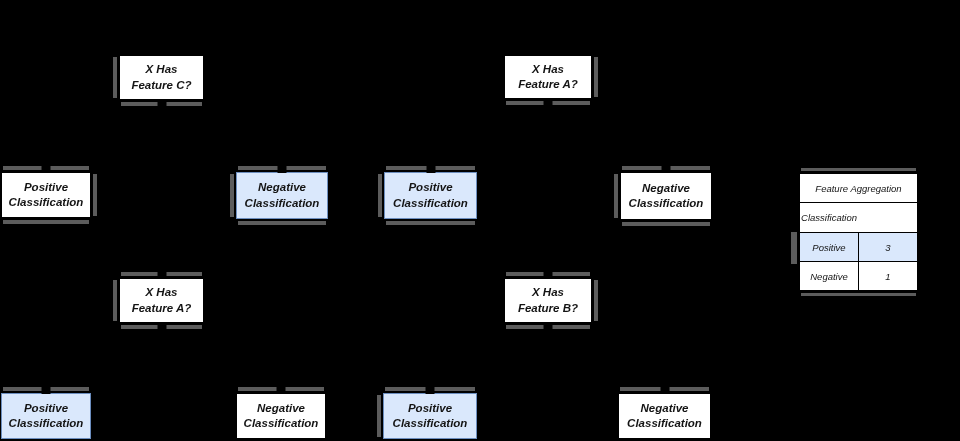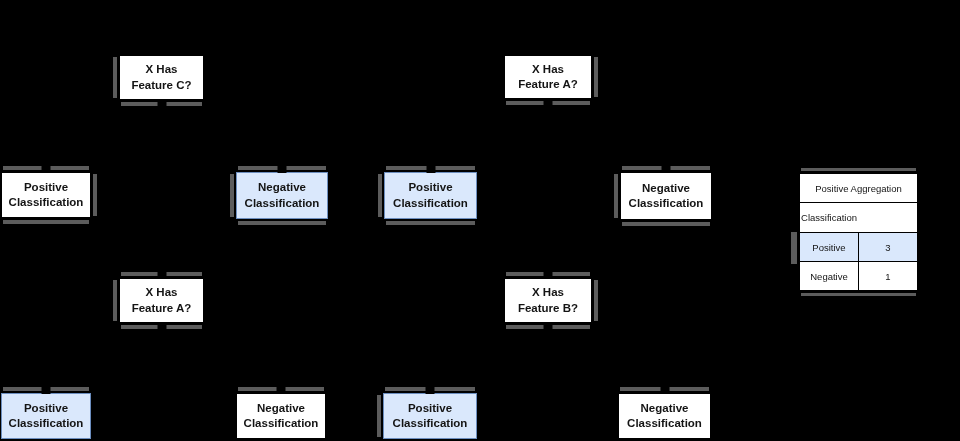--- a/index.html
+++ b/index.html
@@ -13,20 +13,21 @@
   }
   * { margin: 0; padding: 0; box-sizing: border-box; }
   html, body { background: #000; }
   #canvas {
     position: relative;
     width: 960px;
     height: 441px;
     background: var(--background);
     overflow: hidden;
     font-family: "Liberation Sans", sans-serif;
+    font-style: italic;
   }
 
   
   .node {
     position: absolute;
     display: flex;
     align-items: center;
     justify-content: center;
     background: var(--node-fill);
     border: 1.5px solid var(--node-border);
@@ -175,21 +176,21 @@
 Classification</span>
     <span class="stub stub-t"></span>
   </div>
   <div class="node sh-t sh-b" style="left:618px;top:393px;width:93px;height:46px">
     <span class="node-label">Negative
 Classification</span>
     <span class="stub stub-t"></span>
   </div>
 
   <div class="agg">
-    <div class="agg-title">Positive Aggregation</div>
+    <div class="agg-title">Feature Aggregation</div>
     <div class="agg-row">
       <div class="agg-cell c1">Classification</div>
     </div>
     <div class="agg-row hl-row">
       <div class="agg-cell c1">Positive</div>
       <div class="agg-cell c2">3</div>
     </div>
     <div class="agg-row">
       <div class="agg-cell c1">Negative</div>
       <div class="agg-cell c2">1</div>

